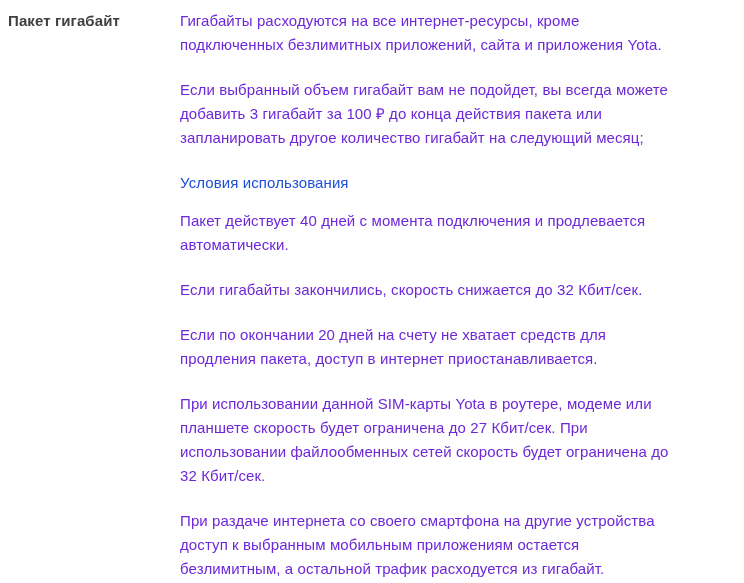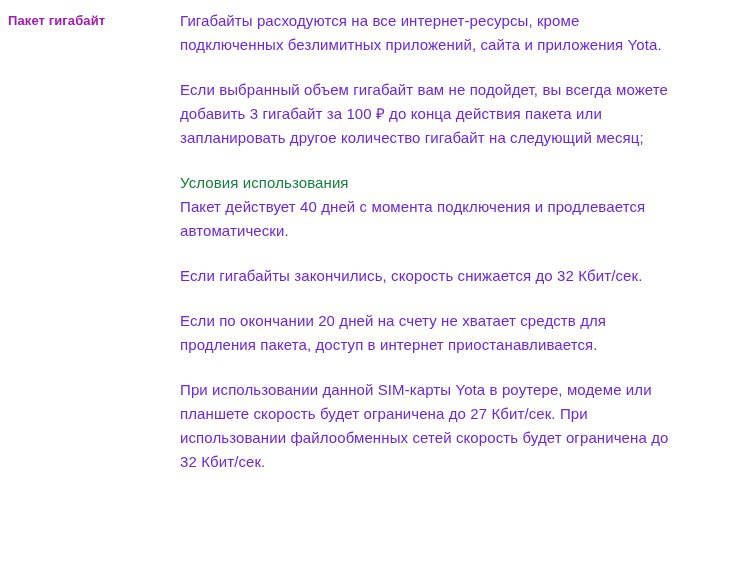--- a/index.html
+++ b/index.html
@@ -15,52 +15,53 @@
     align-items: flex-start;
     width: 744px;
     padding-top: 9px;
   }
   .label-col {
     width: 180px;
     flex: 0 0 180px;
     padding-left: 8px;
   }
   .label-col h3 {
-    font-size: 13px;
+    font-size: 15px;
     font-weight: bold;
-    color: #a21caf;
+    color: #404040;
     line-height: 24px;
     letter-spacing: 0.1px;
   }
   .content-col {
     flex: 1 1 auto;
     max-width: 516px;
     padding-right: 20px;
   }
   .content-col p {
     font-size: 15px;
     line-height: 24px;
     color: #6d28d9;
     margin: 0 0 21px 0;
     letter-spacing: 0.1px;
   }
   .content-col p.muted {
-    color: #15803d;
-    margin-bottom: 0;
+    color: #1d4ed8;
+    margin-bottom: 14px;
   }
 </style>
 </head>
 <body>
 
 <div class="row">
   <div class="label-col">
     <h3>Пакет гигабайт</h3>
   </div>
   <div class="content-col">
     <p>Гигабайты расходуются на все интернет-ресурсы, кроме подключенных безлимитных приложений, сайта и приложения Yota.</p>
     <p>Если выбранный объем гигабайт вам не подойдет, вы всегда можете добавить 3 гигабайт за 100 ₽ до конца действия пакета или запланировать другое количество гигабайт на следующий месяц;</p>
     <p class="muted">Условия использования</p>
     <p>Пакет действует 40 дней с момента подключения и продлевается автоматически.</p>
     <p>Если гигабайты закончились, скорость снижается до 32 Кбит/сек.</p>
     <p>Если по окончании 20 дней на счету не хватает средств для продления пакета, доступ в интернет приостанавливается.</p>
     <p>При использовании данной SIM-карты Yota в роутере, модеме или планшете скорость будет ограничена до 27 Кбит/сек. При использовании файлообменных сетей скорость будет ограничена до 32 Кбит/сек.</p>
+    <p>При раздаче интернета со своего смартфона на другие устройства доступ к выбранным мобильным приложениям остается безлимитным, а остальной трафик расходуется из гигабайт.</p>
   </div>
 </div>
 
 </body></html>

